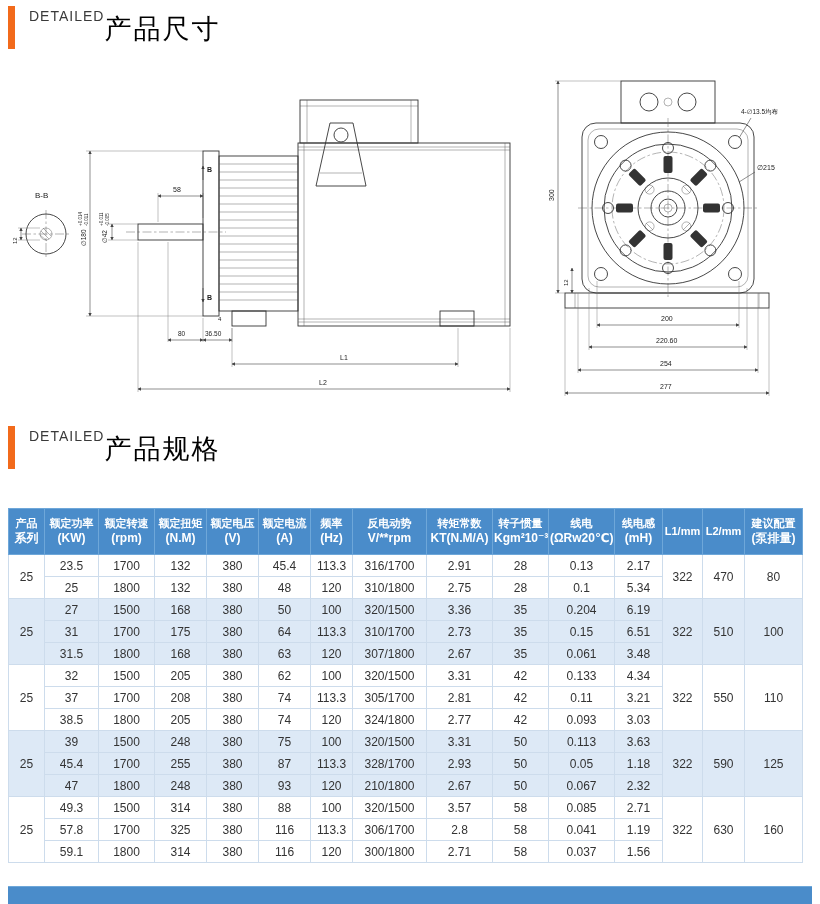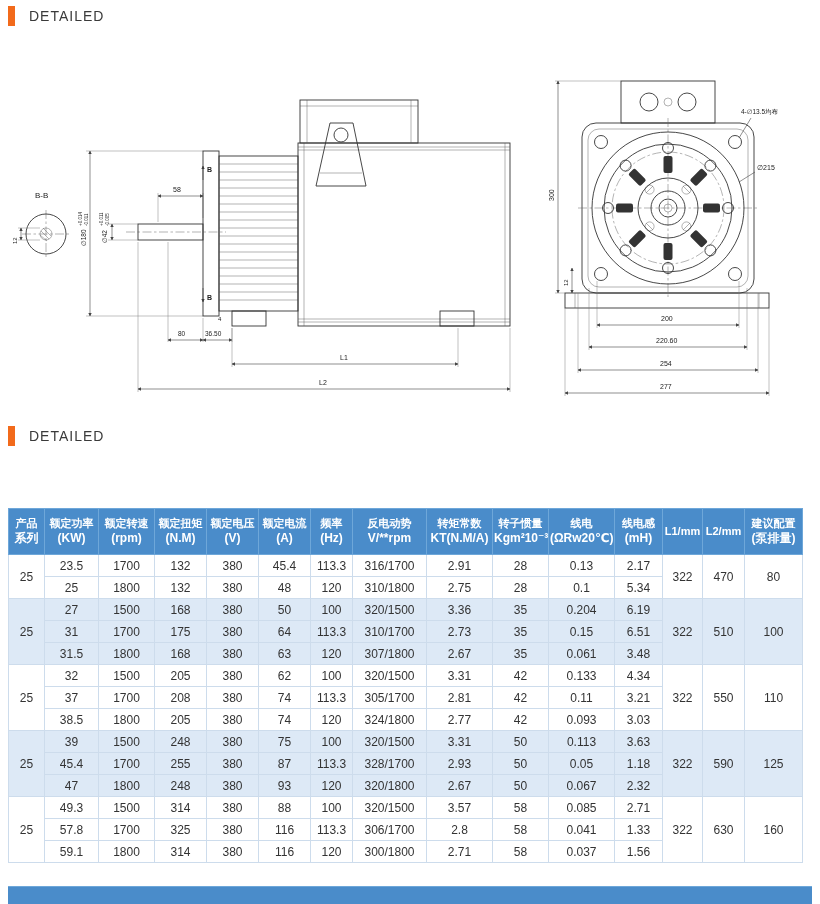--- a/index.html
+++ b/index.html
@@ -46,20 +46,21 @@
     background: #4a8cca; border-top: 1px solid #6ea7d9;
   }
 </style>
 </head>
 <body>
 
 <div class="sec-header" style="top:6px;">
   <div class="accent-bar"></div>
   <div class="sec-titles">
     <div class="eyebrow">DETAILED</div>
+    <div class="big-title">产品尺寸</div>
   </div>
 </div>
 
 <svg style="position:absolute; left:8px; top:78px;" width="530" height="335" viewBox="0 0 530 335" font-family="inherit">
   <defs>
     <marker id="ar1" viewBox="0 0 10 10" refX="9" refY="5" markerWidth="6" markerHeight="6" orient="auto-start-reverse">
       <path d="M0,0 L10,5 L0,10 z" fill="#444"></path>
     </marker>
   </defs>
 
@@ -260,20 +261,21 @@
   <line class="ext" x1="20" y1="232" x2="20" y2="320"></line>
   <line class="ext" x1="224" y1="232" x2="224" y2="320"></line>
   <line class="dim" x1="20" y1="317" x2="224" y2="317" marker-start="url(#ar2)" marker-end="url(#ar2)"></line>
   <text x="115" y="313" font-size="7">277</text>
 </svg>
 
 <div class="sec-header" style="top:426px;">
   <div class="accent-bar"></div>
   <div class="sec-titles">
     <div class="eyebrow">DETAILED</div>
+    <div class="big-title">产品规格</div>
   </div>
 </div>
 
 <table class="spec-table">
   <colgroup>
     <col style="width:36px">
       <col style="width:54px">
       <col style="width:56px">
       <col style="width:52px">
     <col style="width:52px">
@@ -497,21 +499,21 @@
         <td>0.05</td>
         <td>1.18</td>
       </tr>
       <tr class="alt">
         <td>47</td>
         <td>1800</td>
         <td>248</td>
         <td>380</td>
         <td>93</td>
         <td>120</td>
-        <td>320/1800</td>
+        <td>210/1800</td>
         <td>2.67</td>
         <td>50</td>
         <td>0.067</td>
         <td>2.32</td>
       </tr>
       <tr>
         <td rowspan="3">25</td>
         <td>49.3</td>
         <td>1500</td>
         <td>314</td>
@@ -531,21 +533,21 @@
         <td>57.8</td>
         <td>1700</td>
         <td>325</td>
         <td>380</td>
         <td>116</td>
         <td>113.3</td>
         <td>306/1700</td>
         <td>2.8</td>
         <td>58</td>
         <td>0.041</td>
-        <td>1.33</td>
+        <td>1.19</td>
       </tr>
       <tr>
         <td>59.1</td>
         <td>1800</td>
         <td>314</td>
         <td>380</td>
         <td>116</td>
         <td>120</td>
         <td>300/1800</td>
         <td>2.71</td>

